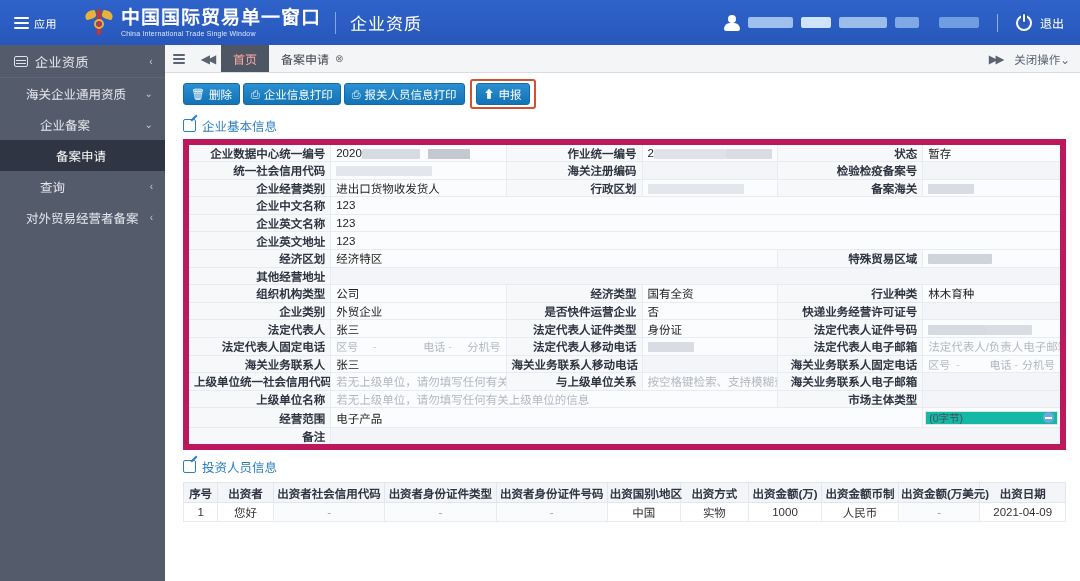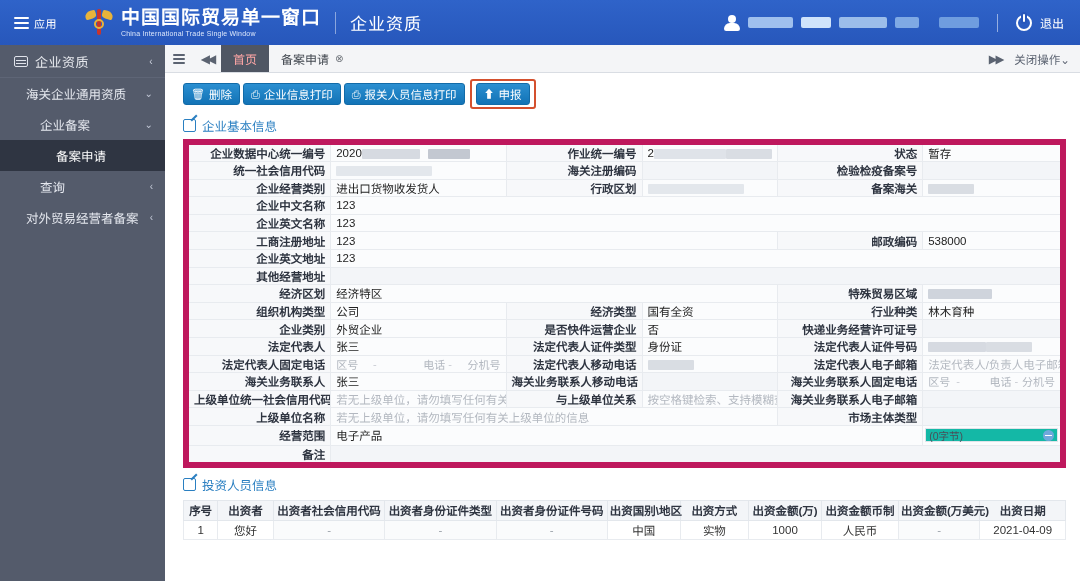--- a/index.html
+++ b/index.html
@@ -302,42 +302,36 @@
             <tr>
               <td class="lbl">企业中文名称</td>
               <td class="val" colspan="5">123</td>
             </tr>
 
             <tr>
               <td class="lbl">企业英文名称</td>
               <td class="val" colspan="5">123</td>
             </tr>
 
-            <tr>
-              <td class="lbl">工商注册地址</td>
-              <td class="val" colspan="3">123</td>
-              <td class="lbl">邮政编码</td>
-              <td class="val">538000</td>
-            </tr>
 
             <tr>
               <td class="lbl">企业英文地址</td>
               <td class="val" colspan="5">123</td>
-            </tr>
-
-            <tr>
-              <td class="lbl">其他经营地址</td>
-              <td class="val empty" colspan="5"></td>
             </tr>
 
             <tr>
               <td class="lbl">经济区划</td>
               <td class="val" colspan="3">经济特区</td>
               <td class="lbl">特殊贸易区域</td>
               <td class="val"><span class="redact-inline ri-f"></span></td>
+            </tr>
+
+            <tr>
+              <td class="lbl">其他经营地址</td>
+              <td class="val empty" colspan="5"></td>
             </tr>
 
             <tr>
               <td class="lbl">组织机构类型</td>
               <td class="val">公司</td>
               <td class="lbl">经济类型</td>
               <td class="val">国有全资</td>
               <td class="lbl">行业种类</td>
               <td class="val">林木育种</td>
             </tr>

